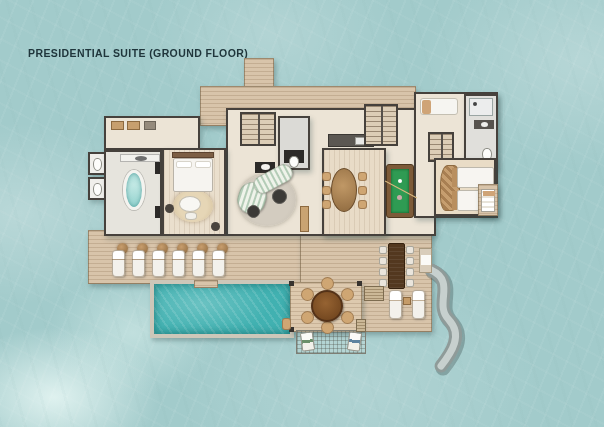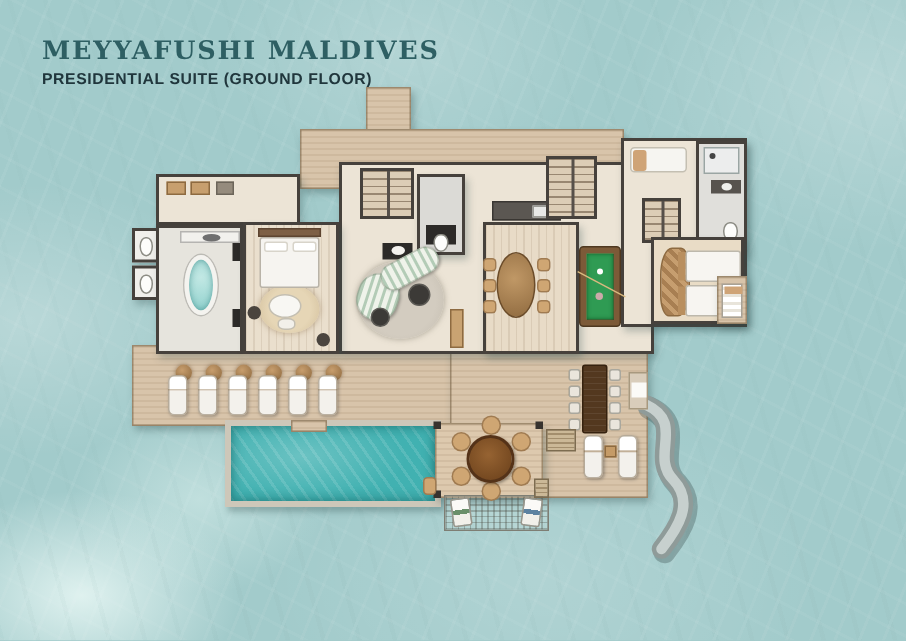--- a/index.html
+++ b/index.html
@@ -51,21 +51,20 @@
     box-shadow:1px 1px 2px rgba(0,0,0,.28);border:1px solid rgba(120,130,110,.4);}
   .slide-svg{position:absolute;left:0;top:0;pointer-events:none;}
 </style>
 </head>
 <body style="--title-text: #2e5f63; --subtitle-text: #20363c; --water: #a2cbcb; --pool-water: #41b1b1; --deck-wood: #d8c4aa; --interior-floor: #ece4d6; --wall: #46413c; --billiard-felt: #2f9b53; --bathtub: #8fd1cd; --slide: #8f9b99;">
 
 <div class="stage">
   <div class="water"></div>
   <div class="caustics"></div>
 
-  <div class="title">MEYYAFUSHI MALDIVES</div>
   <div class="subtitle">PRESIDENTIAL SUITE (GROUND FLOOR)</div>
 
   <div class="f" style="inset:0;">
 
     <div class="f deck" style="left:244px;top:58px;width:30px;height:46px;"></div>
     <div class="f deck" style="left:200px;top:86px;width:216px;height:40px;"></div>
 
     <div class="f deck" style="left:88px;top:230px;width:230px;height:54px;"></div>
     <div class="f deck" style="left:300px;top:230px;width:132px;height:102px;"></div>
 

